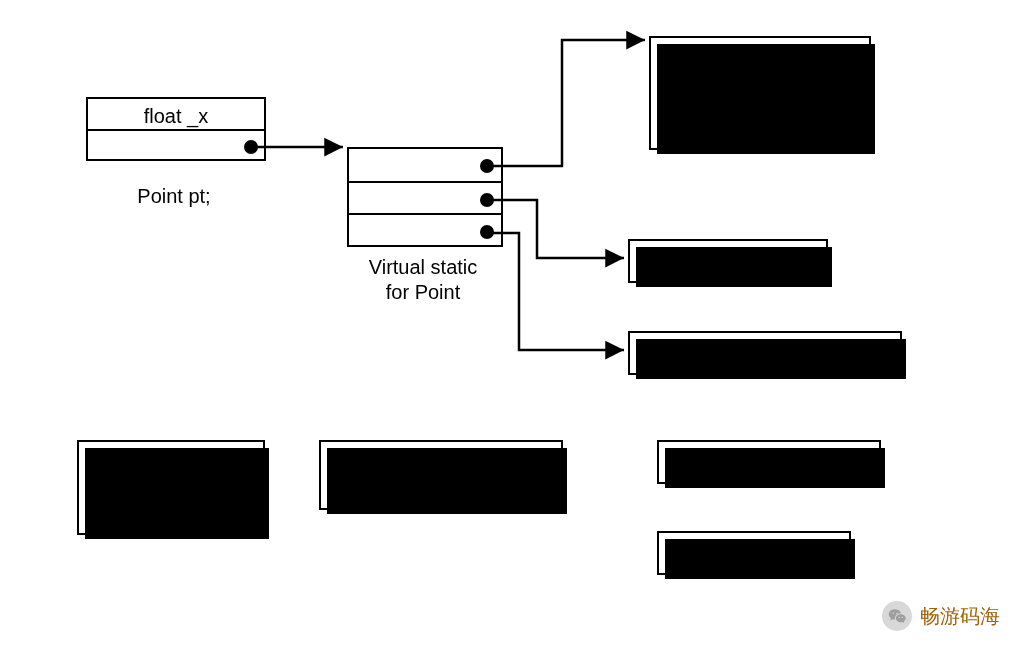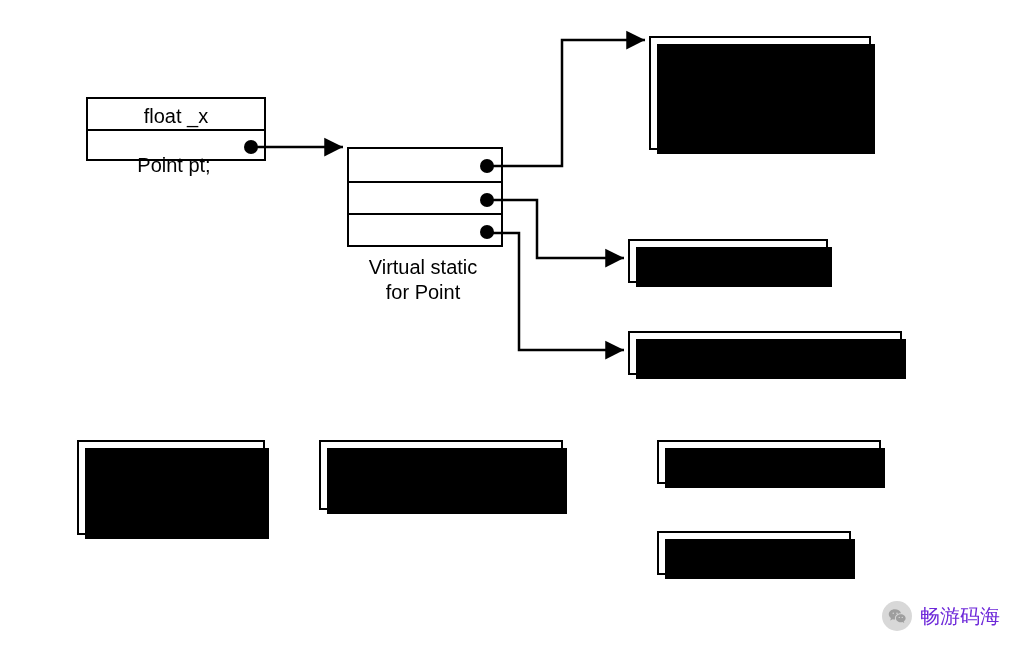--- a/index.html
+++ b/index.html
@@ -94,21 +94,21 @@
   }
 
   
   .watermark {
     position: absolute;
     right: 16px;
     bottom: 16px;
     display: flex;
     align-items: center;
     gap: 8px;
-    color: #6d28d9;
+    color: #a16207;
     font-size: 20px;
     font-family: "PingFang SC","Microsoft YaHei",sans-serif;
   }
   .watermark .wm-icon {
     width: 30px;
     height: 30px;
     border-radius: 50%;
     background: #d8d8d8;
     display: flex;
     align-items: center;
@@ -147,21 +147,21 @@
   </svg>
 
   <div class="object-box" style="left:86px; top:97px; width:176px;">
     <div class="row center">
       <span>float _x</span>
     </div>
     <div class="row bold">
       <span class="dot" style="right:6px; top:9px;"></span>
     </div>
   </div>
-  <div class="caption" style="left:108px; top:154px; width:132px;">Point pt;</div>
+  <div class="caption" style="left:108px; top:185px; width:132px;">Point pt;</div>
 
   <div class="vtable" style="left:347px; top:147px; width:152px;">
     <div class="slot">
       <span class="dot" style="right:7px; top:10px;"></span>
     </div>
     <div class="slot">
       <span class="dot" style="right:7px; top:10px;"></span>
     </div>
     <div class="slot">
       <span class="dot" style="right:7px; top:10px;"></span>

